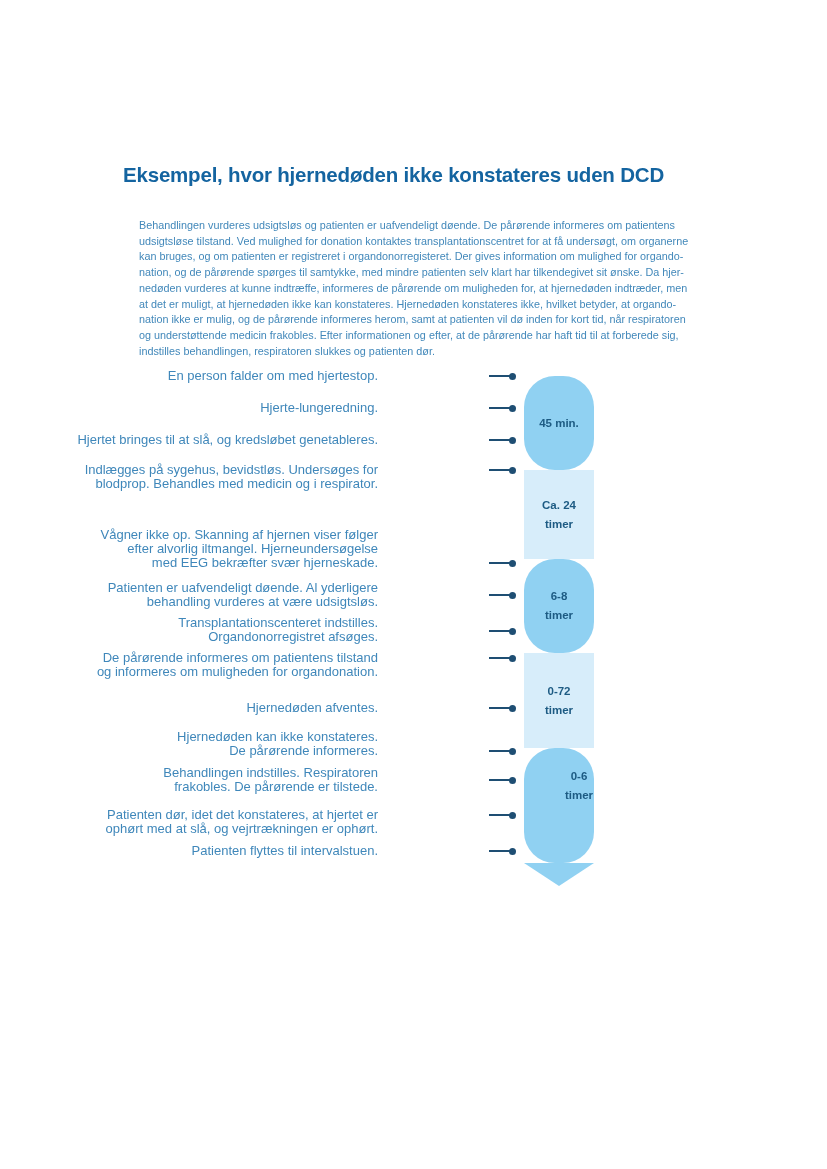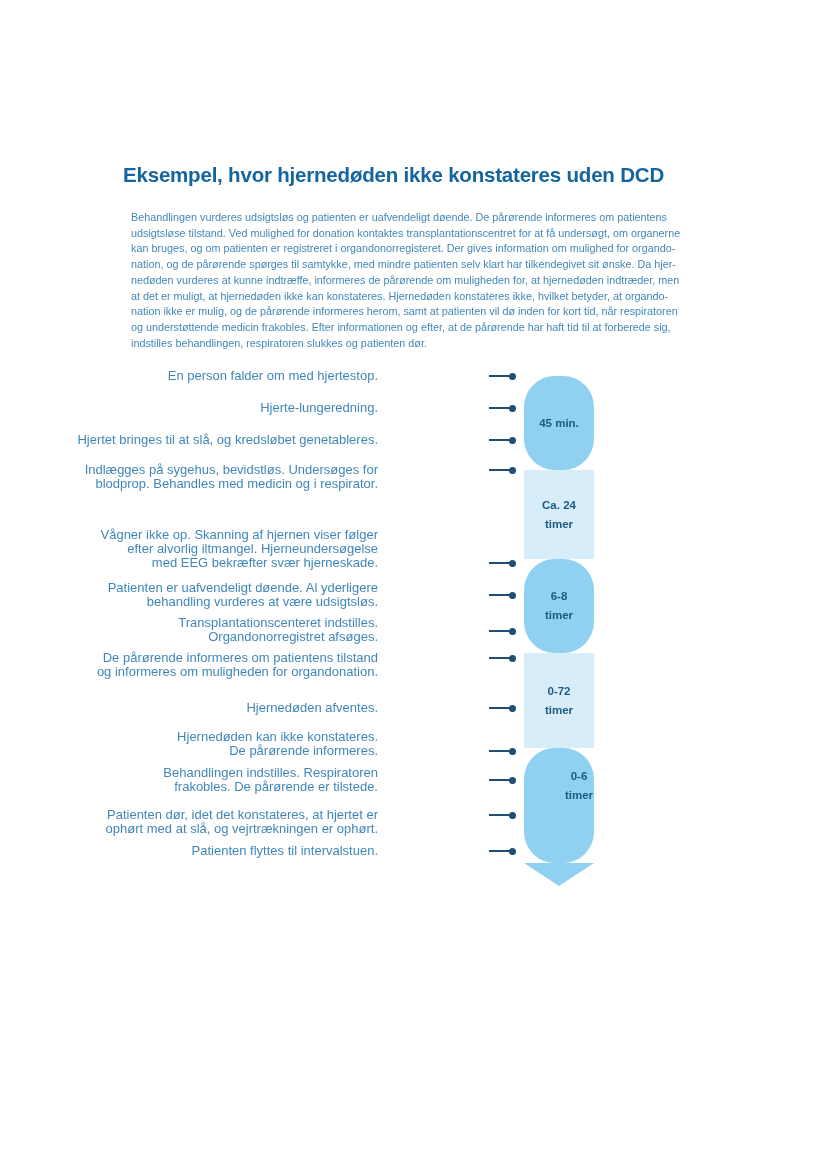--- a/index.html
+++ b/index.html
@@ -19,21 +19,21 @@
     font-size: 20.5px;
     font-weight: 800;
     letter-spacing: -0.2px;
     color: var(--title, #1464a0);
     white-space: nowrap;
   }
   .doc-body {
     position: absolute;
     left: 123px;
     top: 202px;
-    margin: 8px;
+    margin: 16px;
     width: 640px;
     font-size: 10.8px;
     line-height: 15.7px;
     color: var(--body-text, #4288ba);
     white-space: pre-line;
   }
   
   .tl-item {
     position: absolute;
     right: 344px;

